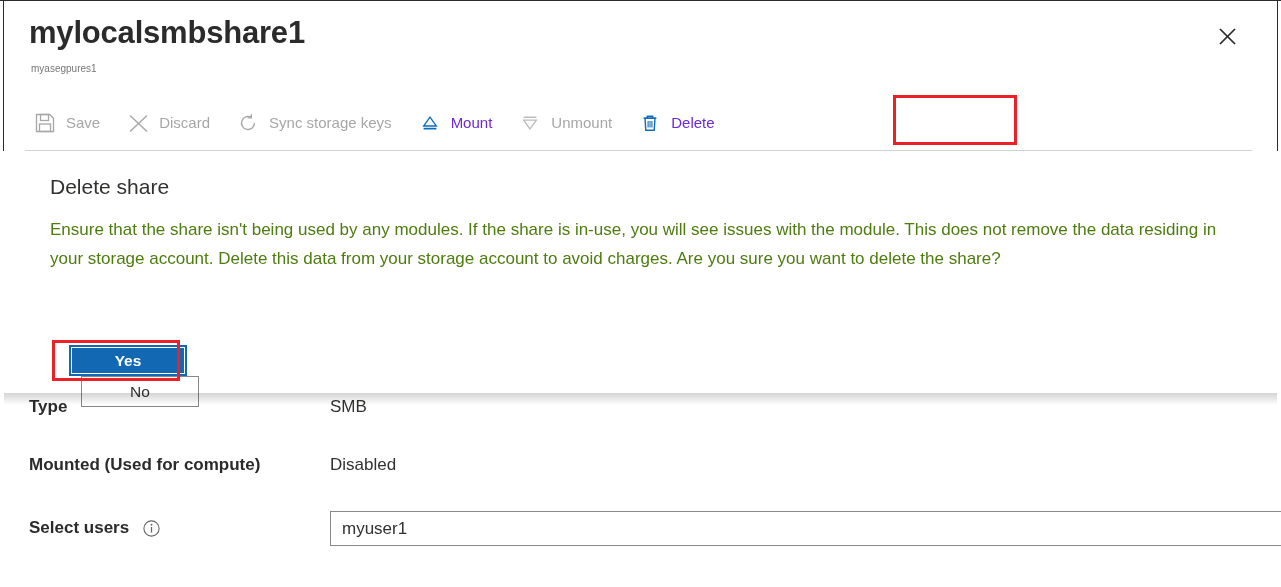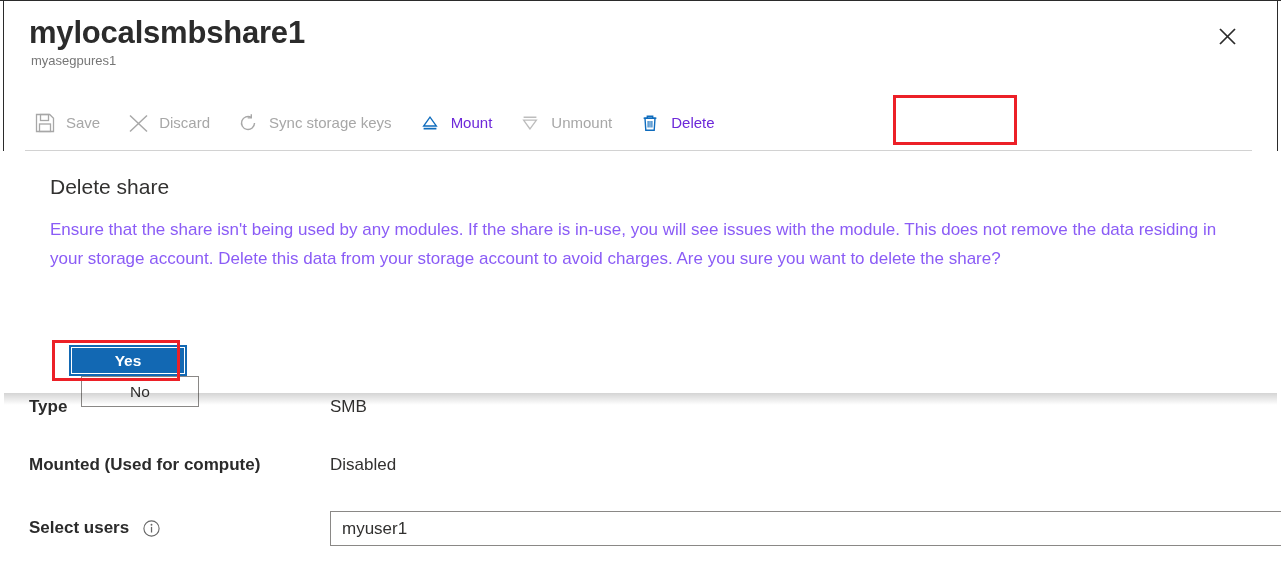--- a/index.html
+++ b/index.html
@@ -55,22 +55,22 @@
     font-size: 31px;
     font-weight: 600;
     color: #2b2b2b;
     letter-spacing: -0.2px;
     line-height: 38px;
     white-space: nowrap;
   }
   .subtitle {
     position: absolute;
     left: 31px;
-    top: 52px;
-    font-size: 13px;
+    top: 60px;
+    font-size: 10px;
     color: #767676;
     line-height: 18px;
     white-space: nowrap;
   }
   .close-btn {
     position: absolute;
     left: 1212px;
     top: 21px;
     width: 30px;
     height: 30px;
@@ -229,21 +229,21 @@
     color: #323130;
     line-height: 26px;
     white-space: nowrap;
   }
   .dlg-body {
     position: absolute;
     left: 34px;
     top: 64px;
     width: 1200px;
     font-size: 17px;
-    color: #8b5cf6;
+    color: #4d7c0f;
     line-height: 28.5px;
   }
   .dlg-buttons {
     position: absolute;
     left: 41px;
     top: 193px;
     display: flex;
     align-items: center;
     flex-direction: column;
   }

